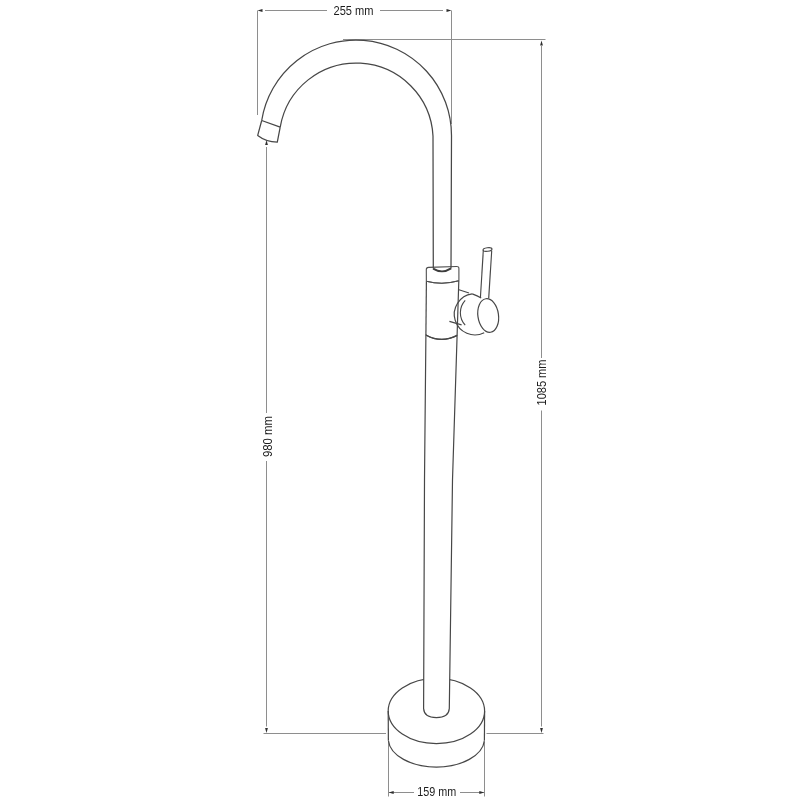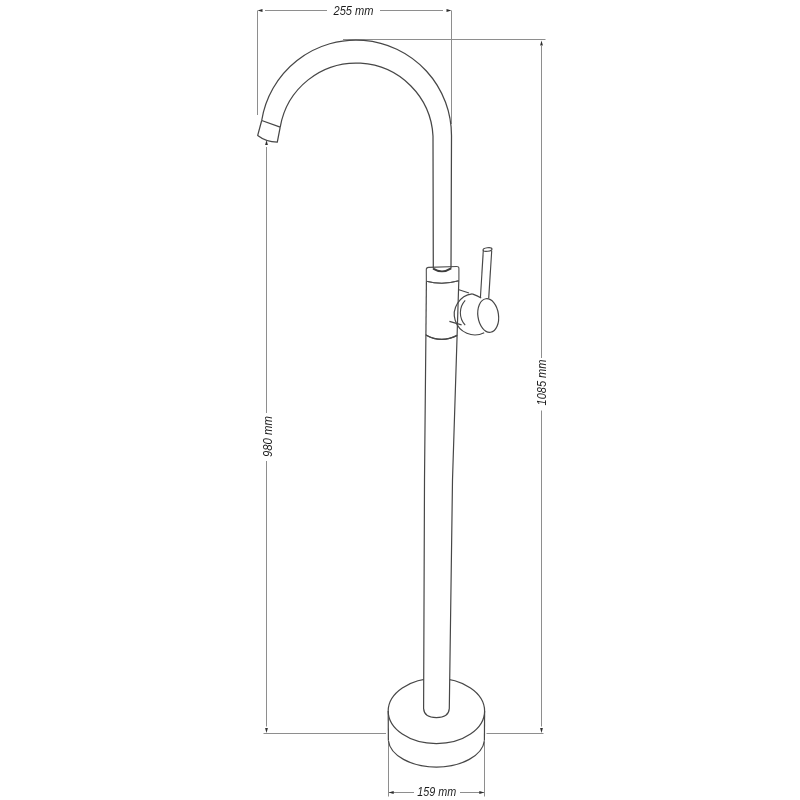--- a/index.html
+++ b/index.html
@@ -1,16 +1,16 @@
 <!DOCTYPE html>
 <html><head>
 <meta charset="utf-8">
 <style>
   html,body{margin:0;padding:0;background:#ffffff;}
-  .page{width:800px;height:800px;position:relative;background:#ffffff;overflow:hidden;font-style:italic;}
+  .page{width:800px;height:800px;position:relative;background:#ffffff;overflow:hidden;}
   text{font-family:"Liberation Sans",sans-serif;fill:#1c1c1c;}
 </style>
 </head>
 <body>
 <div class="page">
 <svg width="800" height="800" viewBox="0 0 800 800" xmlns="http://www.w3.org/2000/svg">
   <rect x="0" y="0" width="800" height="800" fill="#ffffff"></rect>
 
   <g stroke="#8e8e8e" stroke-width="1" fill="none">
     <line x1="265" y1="10.5" x2="327" y2="10.5"></line>

